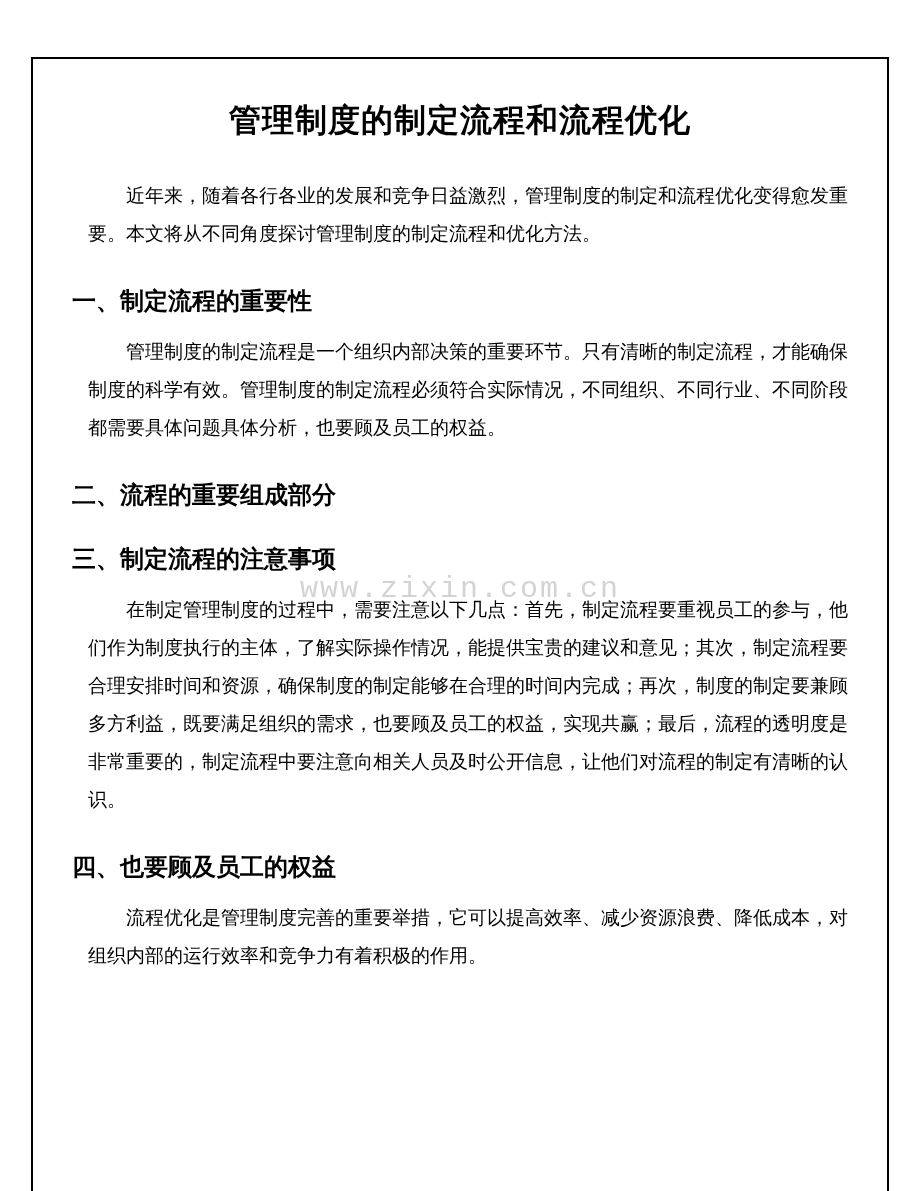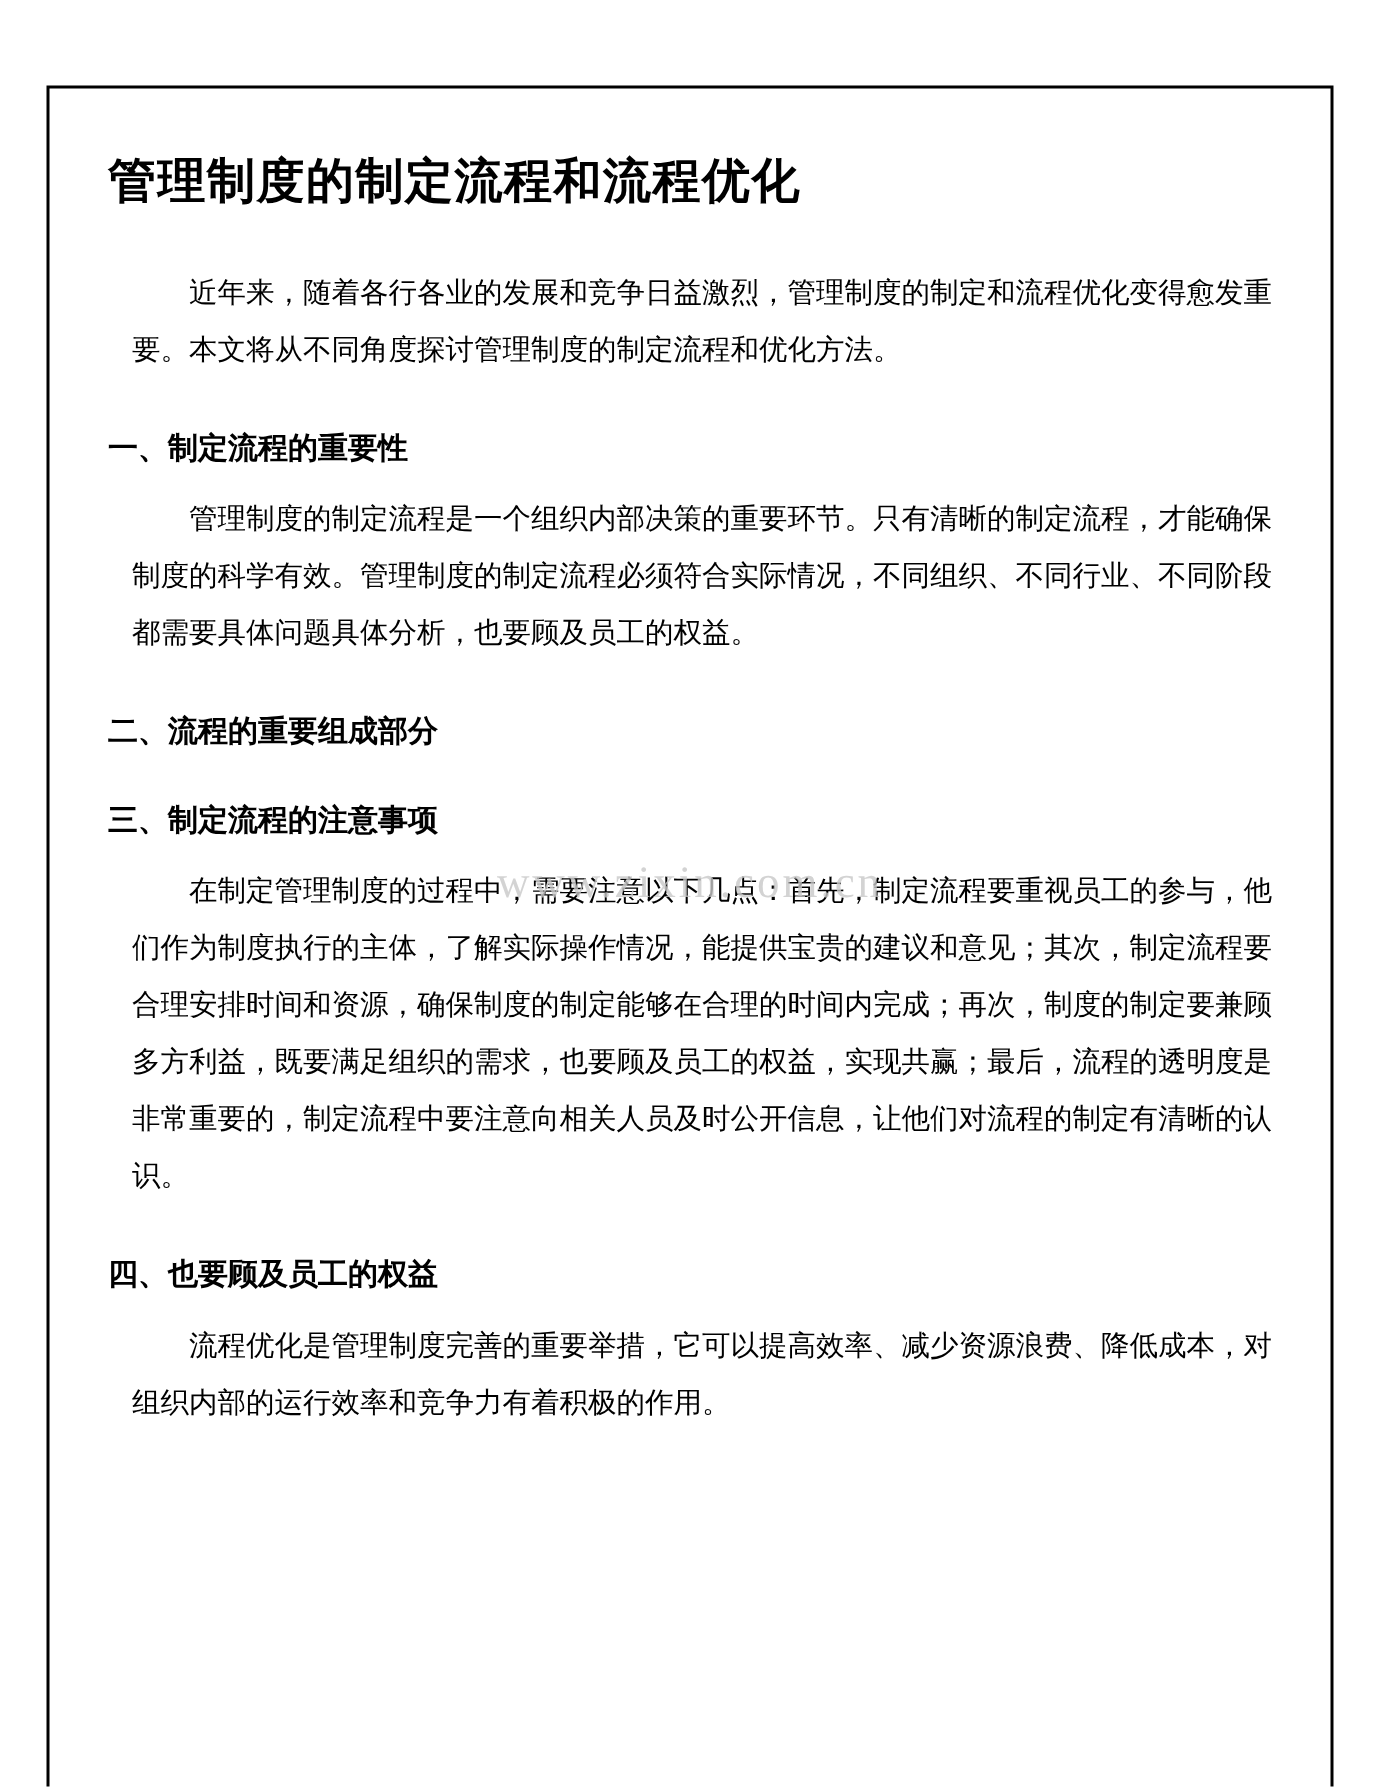--- a/index.html
+++ b/index.html
@@ -28,49 +28,50 @@
   .content {
     position: absolute;
     left: 72px;
     right: 72px;
     top: 57px;
   }
   .title {
     font-family: "Liberation Sans", sans-serif;
     font-weight: 900;
     font-size: 32px;
+    text-align: center;
     margin: 42px 0 34px 0;
     letter-spacing: 1px;
   }
   .para {
     font-size: 19px;
     line-height: 38px;
     text-align: justify;
     text-indent: 2em;
     margin: 0 0 14px 16px;
   }
   .heading {
     font-family: Liberation Serif, serif;
     font-weight: 700;
-    font-size: 20px;
+    font-size: 24px;
     margin: 32px 0 16px 0;
   }
   .watermark {
     position: absolute;
     top: 572px;
     left: 50%;
     transform: translateX(-50%);
     font-size: 30px;
     color: #c9c9c9;
     opacity: 0.8;
     letter-spacing: 2px;
     white-space: nowrap;
     z-index: 5;
     pointer-events: none;
-    font-family: Liberation Serif, serif;
+    font-family: Liberation Mono, monospace;
   }
 </style>
 </head>
 <body>
 
 <div class="page">
 
   <div class="frame"></div>
 
   <div class="watermark">www.zixin.com.cn</div>

